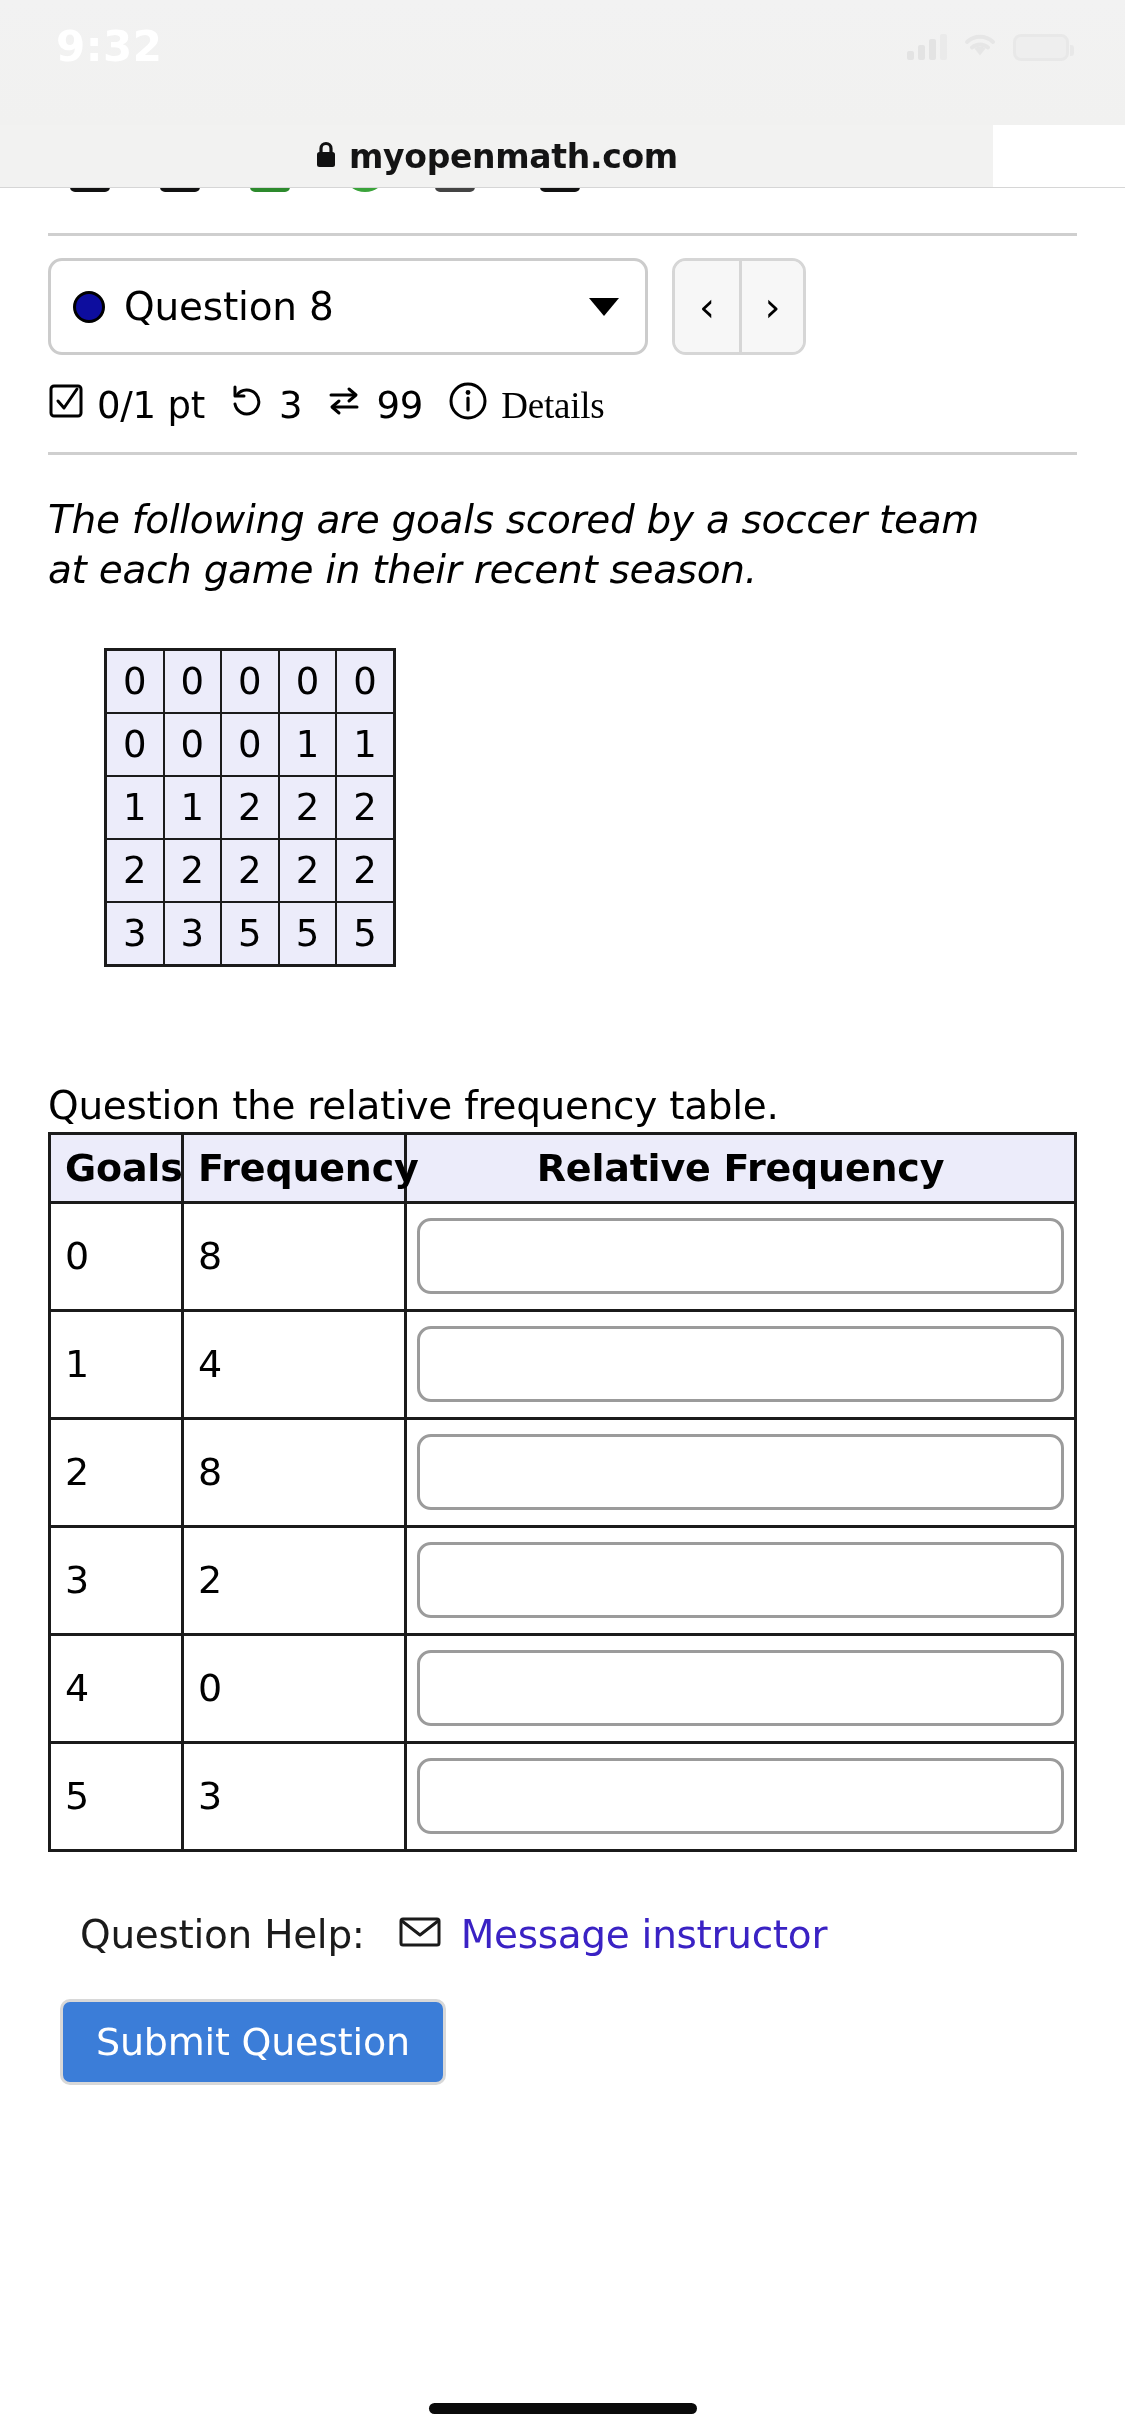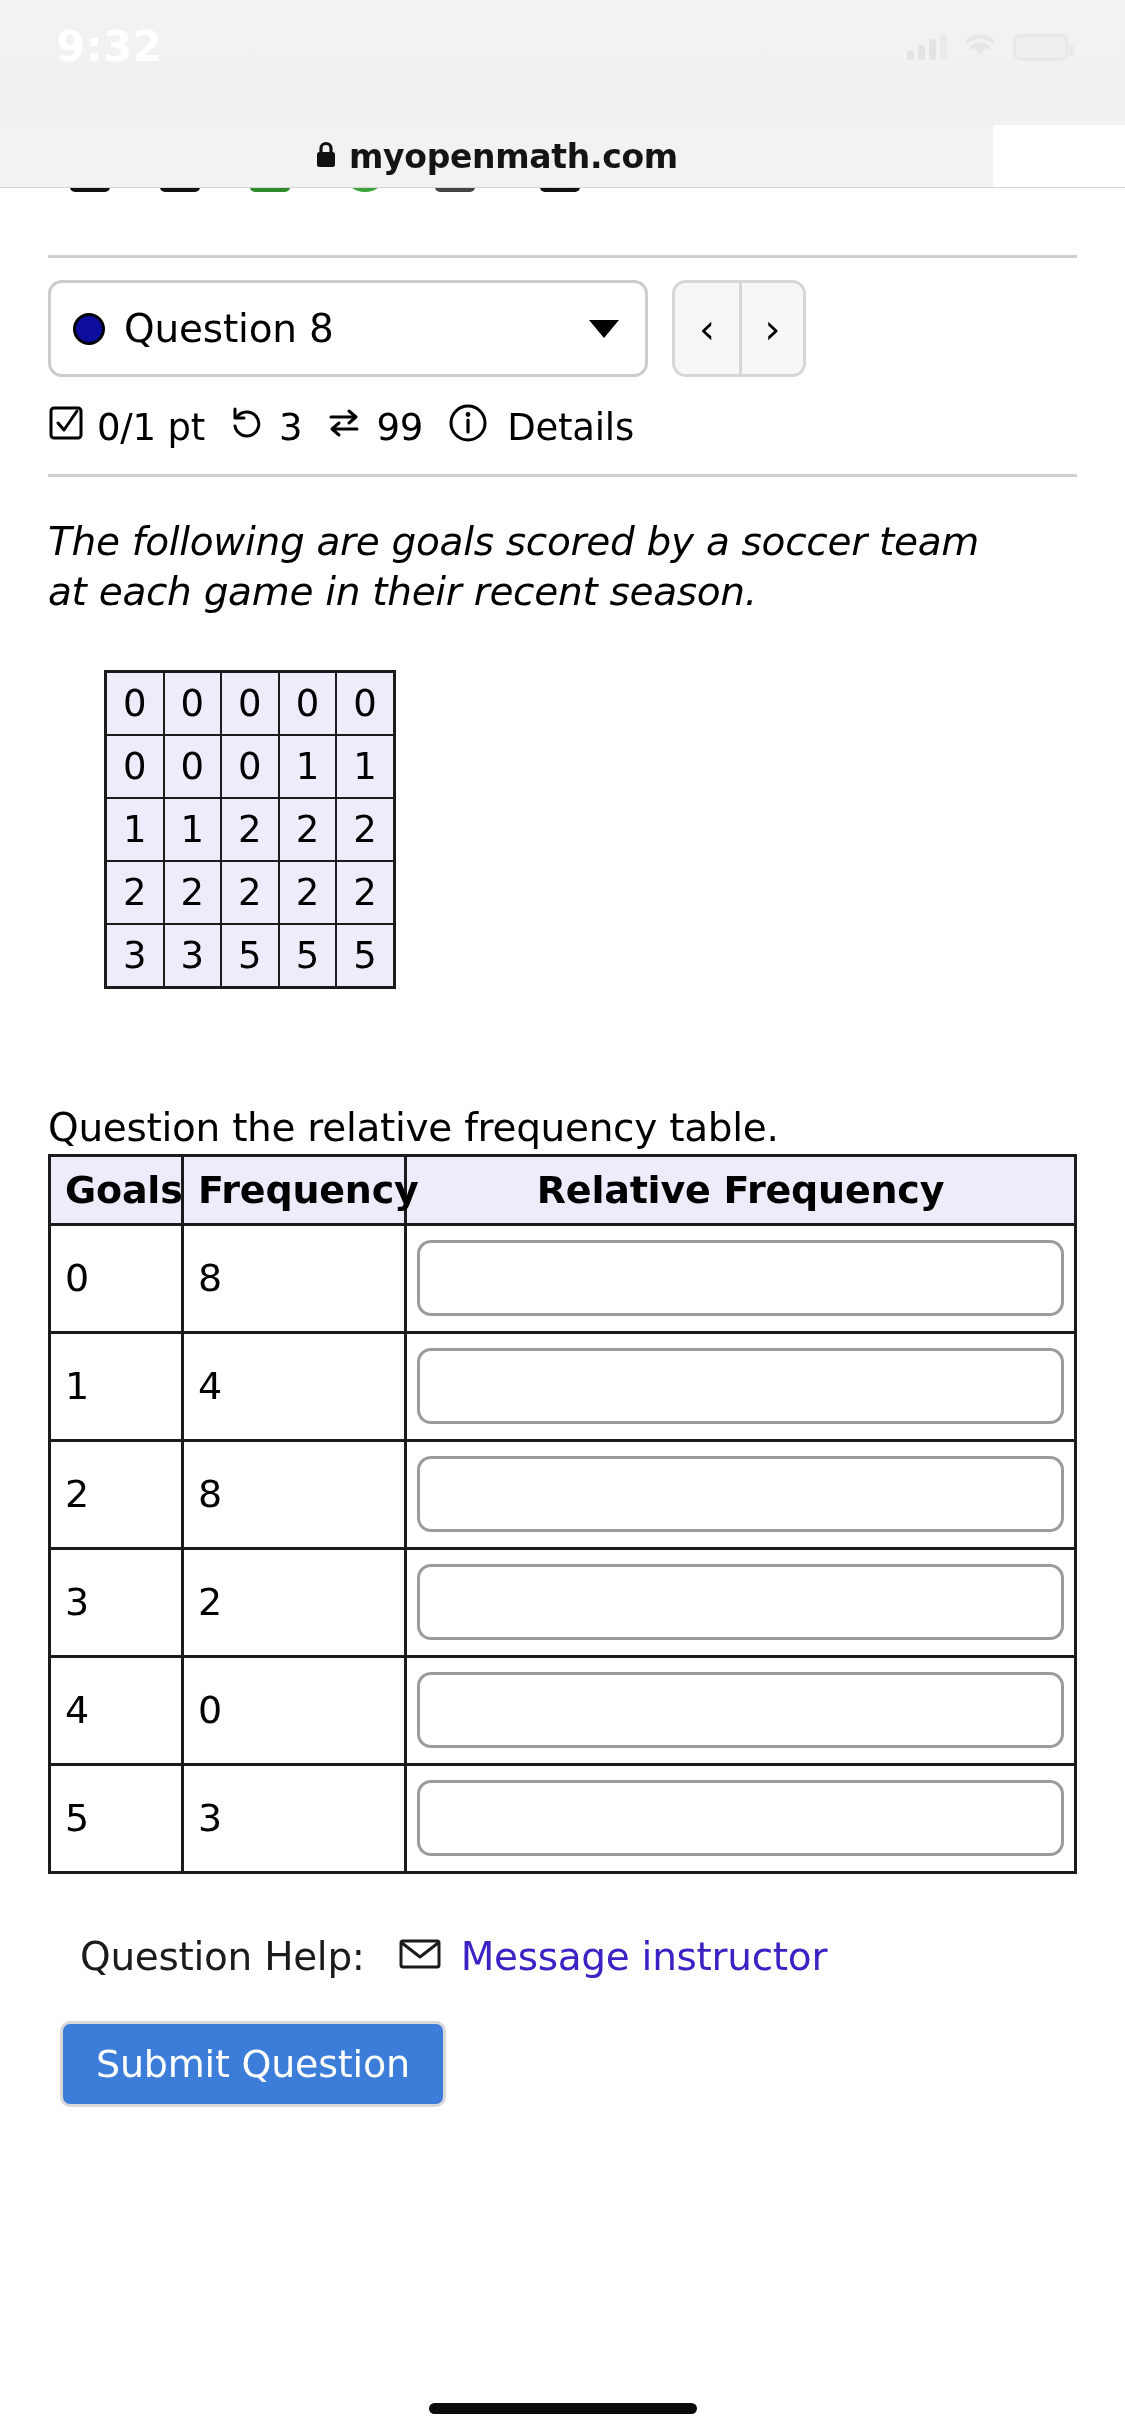--- a/index.html
+++ b/index.html
@@ -94,21 +94,21 @@
     position: absolute;
     top: -30px;
     width: 40px; height: 34px;
     background: #111;
     border-radius: 5px;
   }
 
   
   .page {
     position: absolute;
-    top: 210px; left: 0;
+    top: 188px; left: 0;
     width: 1125px;
   }
 
   .hrule {
     height: 3px;
     background: #cfcfcf;
     margin: 45px 48px 0 48px;
   }
 
   
@@ -390,21 +390,21 @@
       </svg>
     </span>
     <span class="txt">99</span>
     <span class="mico" style="margin-left:12px;">
       <svg width="40" height="40" viewBox="0 0 40 40">
         <circle cx="20" cy="20" r="17" stroke="#000" stroke-width="3" fill="none"></circle>
         <circle cx="20" cy="11.5" r="2.4" fill="#000"></circle>
         <path d="M20 17 L20 29" stroke="#000" stroke-width="3.2" stroke-linecap="round"></path>
       </svg>
     </span>
-    <span class="txt" style="margin-left:6px;">Details</span>
+    <span class="txt" style="font-family:Liberation Serif, serif;">Details</span>
   </div>
 
   <div class="hrule2"></div>
 
   <div class="prompt">The following are goals scored by a soccer team at each game in their recent season.</div>
 
   <div class="datagrid-wrap">
     <table class="datagrid">
       <tbody>
         <tr>

